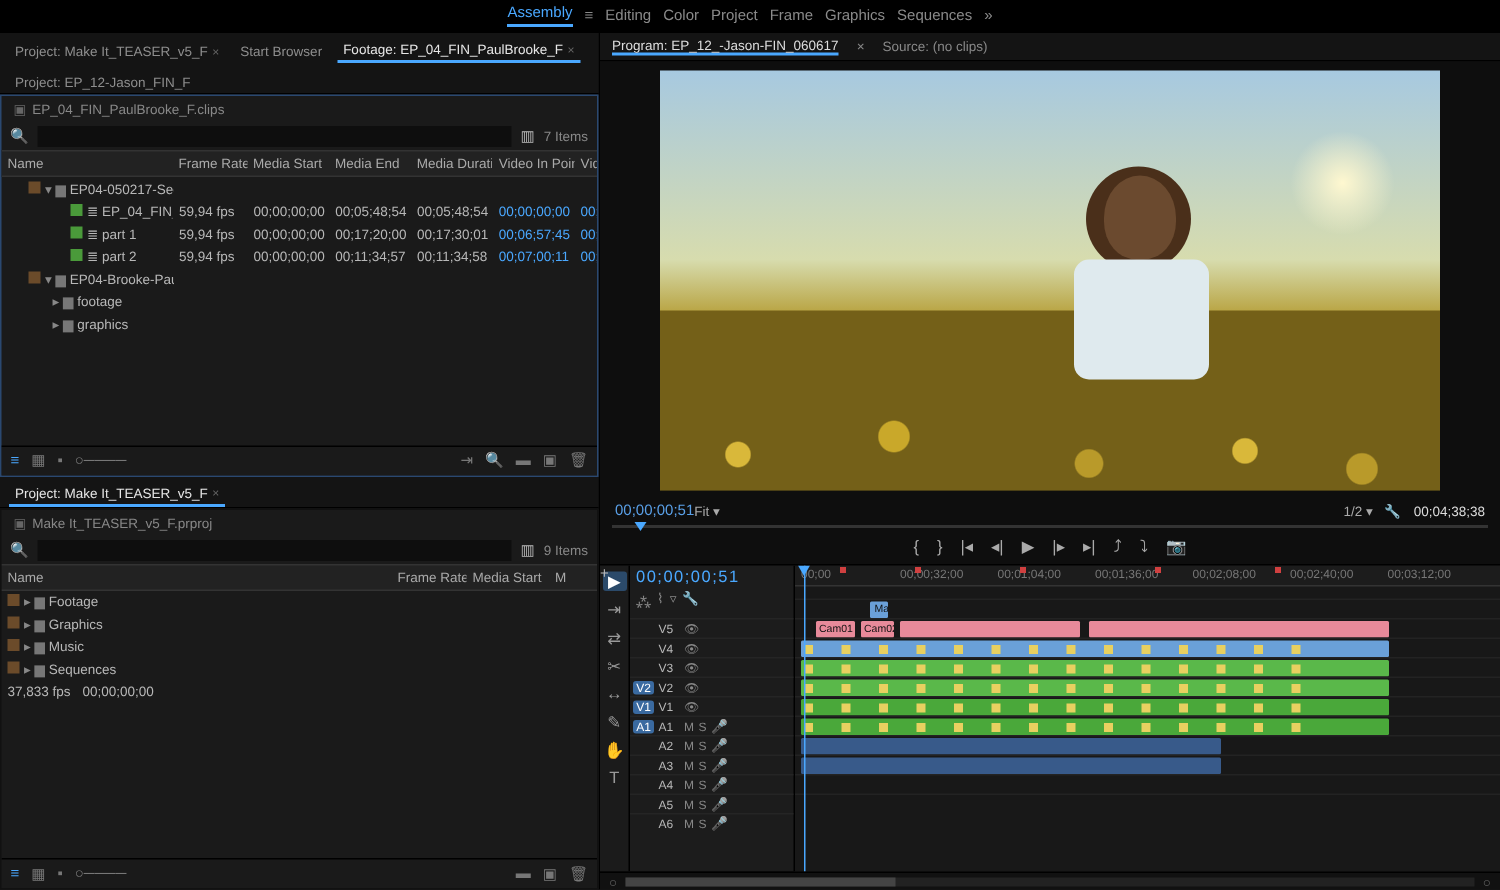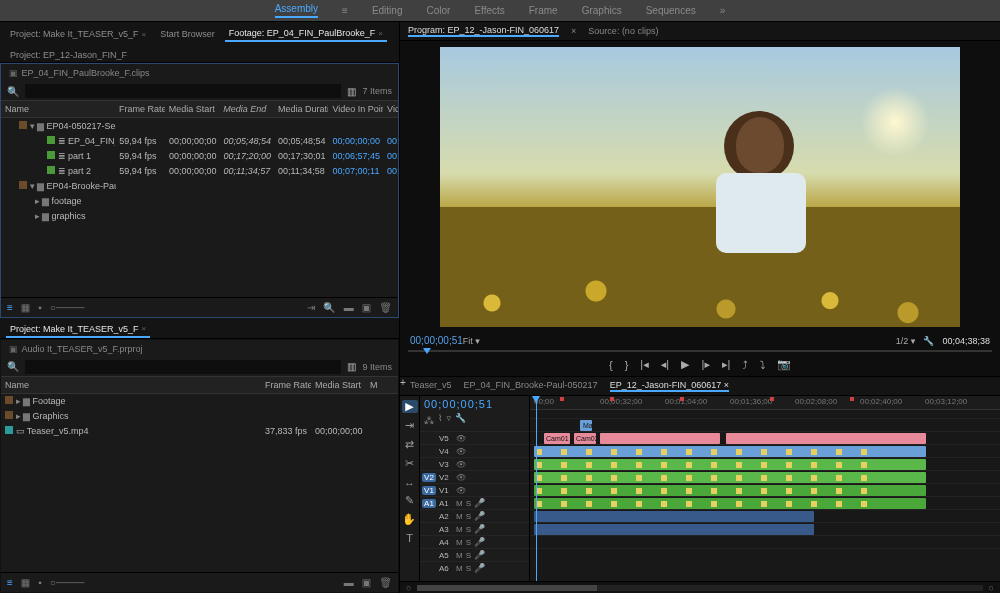--- a/index.html
+++ b/index.html
@@ -1,17 +1,17 @@
 <!DOCTYPE html>
 <html><head>
 <meta charset="utf-8">
 <style>
   * { box-sizing: border-box; margin: 0; padding: 0; font-family: "Segoe UI", Arial, sans-serif; }
   body { background:#161616; color:#b8b8b8; font-size:10px; width:1000px; height:593px; overflow:hidden; }
-  .topbar { height:22px; background:#404040; border-bottom:1px solid #000; display:flex; align-items:center; justify-content:center; gap:24px; }
+  .topbar { height:22px; background:#000000; border-bottom:1px solid #000; display:flex; align-items:center; justify-content:center; gap:8px; }
   .topbar span { color:#8a8a8a; cursor:pointer; }
   .topbar .active { color:#4aa8ff; border-bottom:2px solid #4aa8ff; padding-bottom:2px; }
   .topbar .menu-icon { color:#8a8a8a; }
 
   .main { display:flex; height:571px; }
   .left { width:400px; display:flex; flex-direction:column; border-right:1px solid #000; }
   .right { flex:1; display:flex; flex-direction:column; }
 
   
   .panel-tabs { display:flex; gap:6px; padding:4px 6px 0 6px; background:#141414; font-size:9px; border-bottom:1px solid #000; flex-wrap:wrap; }
@@ -27,21 +27,21 @@
   .search-row { display:flex; align-items:center; padding:2px 6px; gap:6px; }
   .search-row .search-icon { color:#777; }
   .search-row .search-input { flex:1; background:#0e0e0e; border:none; height:14px; }
   .search-row .items { color:#888; font-size:9px; }
 
   .grid-head { display:flex; background:#222; border-top:1px solid #333; border-bottom:1px solid #333; font-size:9px; color:#aaa; }
   .grid-head div { padding:3px 4px; overflow:hidden; white-space:nowrap; }
   .col-name { width:115px; }
   .col-fr { width:50px; }
   .col-ms { width:55px; }
-  .col-me { width:55px;font-style:italic; }
+  .col-me { width:55px; }
   .col-md { width:55px; }
   .col-vip { width:55px; }
   .col-vid { width:15px; }
 
   .grid-body { flex:1; overflow:auto; }
   .row { display:flex; font-size:9px; align-items:center; height:15px; }
   .row>div { padding:1px 4px; overflow:hidden; white-space:nowrap; text-overflow:clip; }
   .row .swatch { width:8px; height:8px; display:inline-block; margin-right:3px; }
   .swatch.brown { background:#6b4b2a; }
   .swatch.green { background:#4a9a3a; }
@@ -136,21 +136,21 @@
   .unicode-icon { font-family: "Segoe UI Symbol", sans-serif; }
 </style>
 </head>
 <body>
 
 <div class="topbar">
   <span class="active">Assembly</span>
   <span class="menu-icon unicode-icon">≡</span>
   <span>Editing</span>
   <span>Color</span>
-  <span>Effects</span>
+  <span>Project</span>
   <span>Frame</span>
   <span>Graphics</span>
   <span>Sequences</span>
   <span class="unicode-icon">»</span>
 </div>
 
 <div class="main">
 
   <div class="left">
 
@@ -247,21 +247,21 @@
 
     <div class="panel-tabs">
       <div class="tab active">
           <span>Project: Make It_TEASER_v5_F</span>
           <span class="close">×</span>
         </div>
     </div>
     <div class="project-panel noborder left-lower" style="flex:1;">
       <div class="proj-path">
           <span class="bin-icon unicode-icon">▣</span>
-          <span>Audio It_TEASER_v5_F.prproj</span>
+          <span>Make It_TEASER_v5_F.prproj</span>
         </div>
       <div class="search-row">
         <span class="search-icon unicode-icon">🔍</span>
         <input class="search-input" style="">
         <span class="unicode-icon">▥</span>
         <span class="items">9 Items</span>
       </div>
       <div class="grid-head">
         <div class="col-name" style="width:260px">Name</div>
         <div class="col-fr">Frame Rate</div>
@@ -269,21 +269,26 @@
         <div style="width:15px">M</div>
       </div>
       <div class="grid-body">
         <div class="row">
             <div class="col-name" style="width:260px"><span class="swatch brown"></span><span class="arrow-icon">▸</span><span class="icon-bin unicode-icon">▆</span> <span>Footage</span></div>
           </div>
         <div class="row">
             <div class="col-name" style="width:260px"><span class="swatch brown"></span><span class="arrow-icon">▸</span><span class="icon-bin unicode-icon">▆</span> <span>Graphics</span></div>
           </div>
         <div class="row">
-            <div class="col-name" style="width:260px"><span class="swatch teal"></span><span class="unicode-icon">▭</span> <span>Teaser_v5.mp4</span></div>
+            <div class="col-name" style="width:260px"><span class="swatch brown"></span><span class="arrow-icon">▸</span><span class="icon-bin unicode-icon">▆</span> <span>Music</span></div>
+          </div>
+        <div class="row">
+            <div class="col-name" style="width:260px"><span class="swatch brown"></span><span class="arrow-icon">▸</span><span class="icon-bin unicode-icon">▆</span> <span>Sequences</span></div>
+          </div>
+        <div class="row">
             <div class="col-fr">37,833 fps</div>
             <div class="col-ms">00;00;00;00</div>
           </div>
       </div>
       <div class="panel-footer">
         <span class="unicode-icon" style="color:#4aa8ff">≡</span>
         <span class="unicode-icon">▦</span>
         <span class="unicode-icon">▪</span>
         <span>○────</span>
         <div class="spacer"></div>
@@ -336,25 +341,20 @@
           <span class="unicode-icon">▸|</span>
           <span class="unicode-icon">⤴</span>
           <span class="unicode-icon">⤵</span>
           <span class="unicode-icon">📷</span>
         </div>
         <div class="plus unicode-icon">+</div>
       </div>
     </div>
 
     <div class="timeline">
-      <div class="tl-tabs">
-        <span class="tab">Teaser_v5</span>
-        <span class="tab">EP_04_FIN_Brooke-Paul-050217</span>
-        <span class="tab active"><span>EP_12_-Jason-FIN_060617</span> <span class="close">×</span></span>
-      </div>
       <div class="tl-body">
         <div class="tl-tools">
           <span class="tool active unicode-icon">▶</span>
           <span class="unicode-icon">⇥</span>
           <span class="unicode-icon">⇄</span>
           <span class="unicode-icon">✂</span>
           <span class="unicode-icon">↔</span>
           <span class="unicode-icon">✎</span>
           <span class="unicode-icon">✋</span>
           <span class="unicode-icon">T</span>

